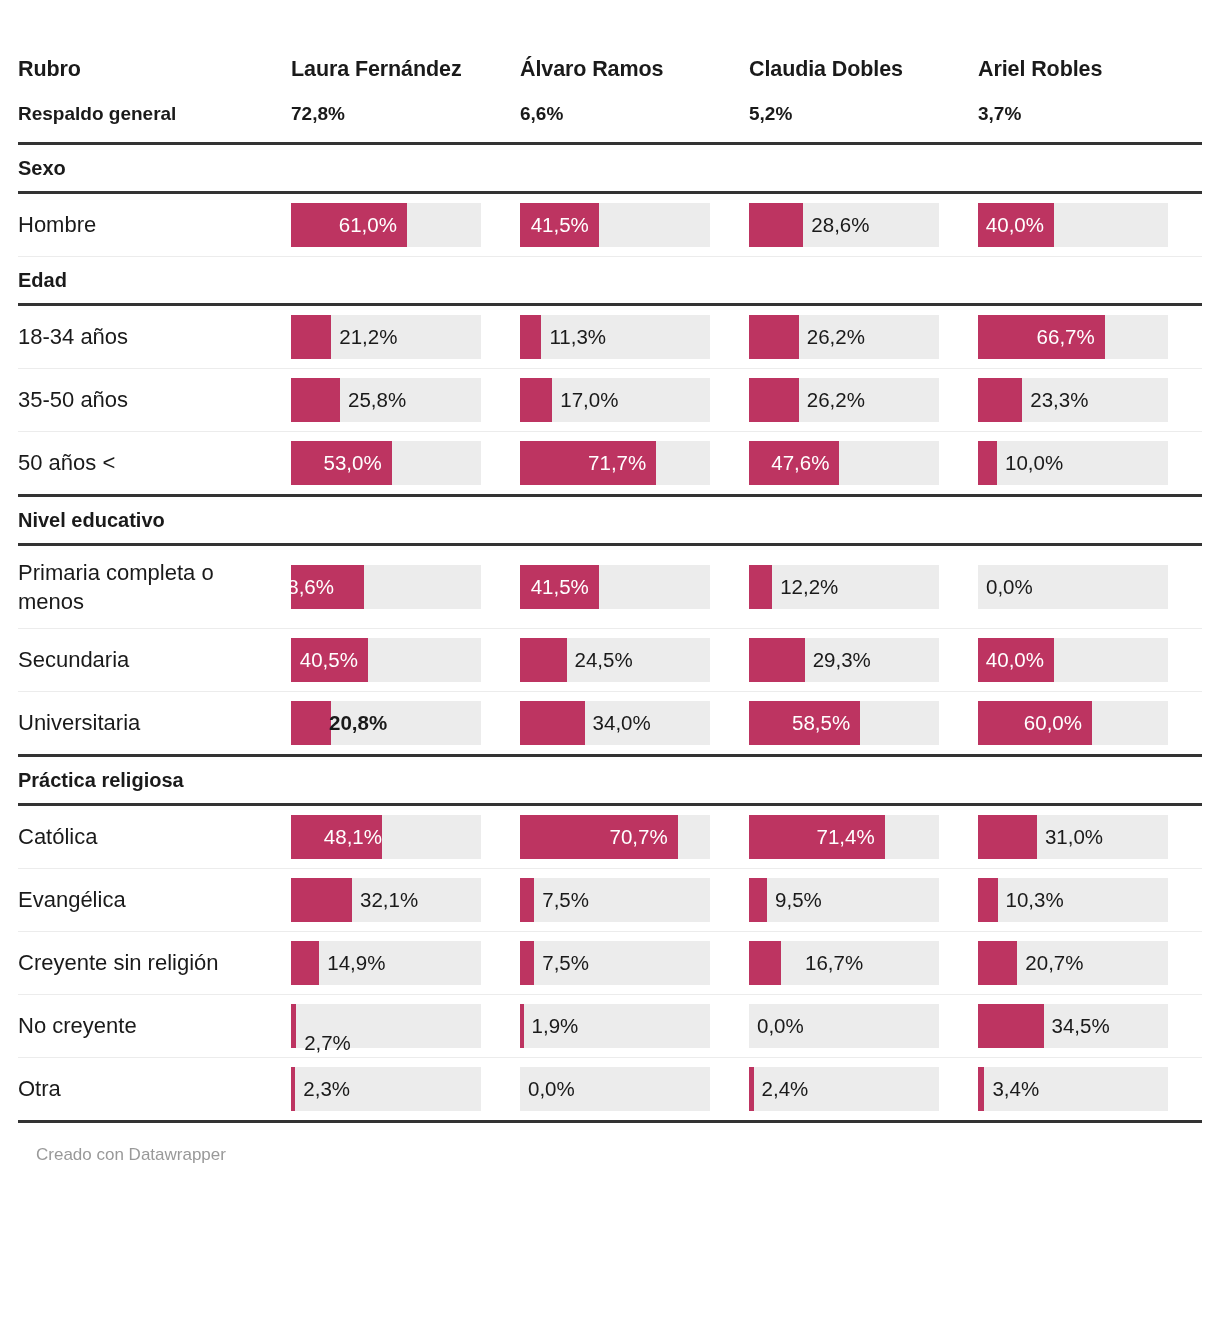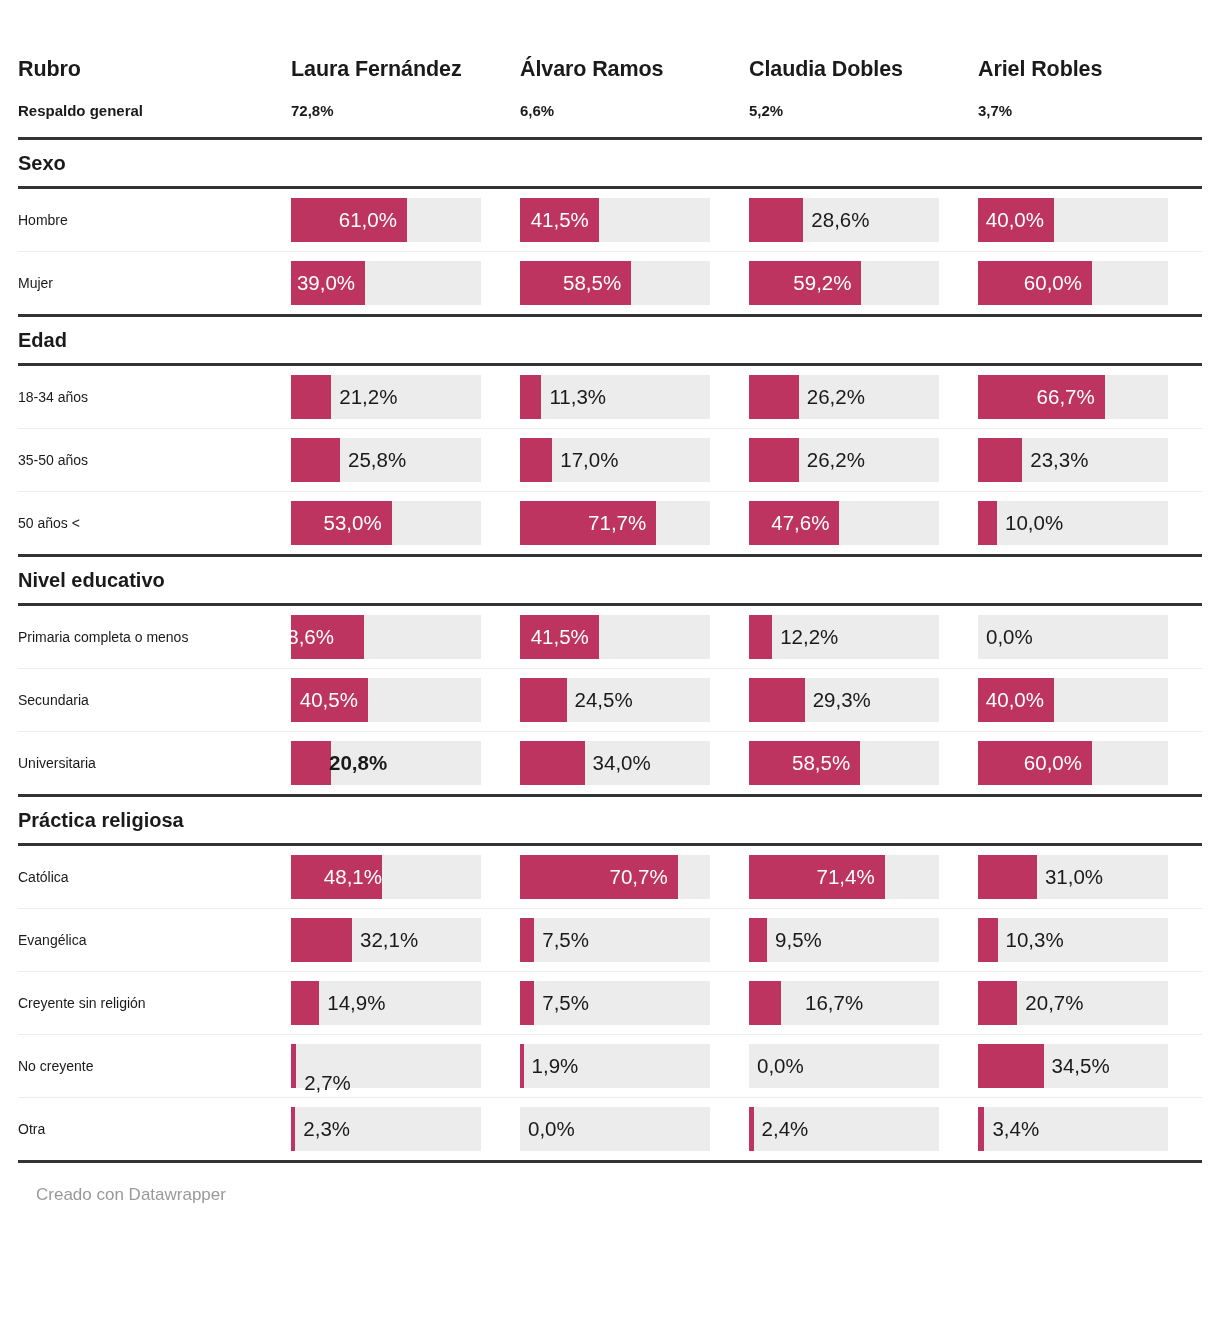--- a/index.html
+++ b/index.html
@@ -40,21 +40,21 @@
     padding: 0 0 10px 0;
     line-height: 1.22;
     letter-spacing: -0.1px;
   }
   thead th.th-label { padding-left: 0; }
   thead th.th-data  { padding-left: 5px; }
   thead tr.head-names th { height: 92px; }
 
   
   tr.summary-row td {
-    font-size: 15px;
+    font-size: 19px;
     font-weight: bold;
     color: #1a1a1a;
     line-height: 1.25;
     padding: 10px 0 16px 0;
     vertical-align: bottom;
   }
   tr.summary-row td.v { padding-left: 5px; }
   tr.summary-row td.lbl { padding-right: 10px; }
 
   
@@ -65,21 +65,21 @@
   tr.group-row td {
     font-size: 20px;
     font-weight: bold;
     color: #1a1a1a;
     padding: 11px 0 11px 0;
     line-height: 1.2;
   }
 
   
   tr.data-row td.lbl {
-    font-size: 14px;
+    font-size: 22px;
     font-weight: normal;
     color: #1a1a1a;
     line-height: 1.32;
     padding: 12px 14px 12px 0;
     vertical-align: middle;
   }
   tr.data-row td.cell {
     padding: 9px 5px 9px 5px;
     vertical-align: middle;
   }
@@ -169,215 +169,188 @@
               <div class="val-out" style="left: 54.34px;">28,6%</div>
             </div>
           </td>
           <td class="cell">
             <div class="track">
               <div class="fill" style="width: 76px;"></div>
               <div class="val-out" style="color: rgb(255, 255, 255); left: 0px; width: 76px; padding-left: 0px; padding-right: 10px; justify-content: flex-end;">40,0%</div>
             </div>
           </td>
         </tr>
+        <tr class="group-row rule-thick">
+          <td colspan="5">Edad</td>
+        </tr>
+        <tr class="data-row rule-thin">
+          <td class="lbl">18-34 años</td>
+          <td class="cell">
+            <div class="track">
+              <div class="fill" style="width: 40.28px;"></div>
+              <div class="val-out" style="left: 40.28px;">21,2%</div>
+            </div>
+          </td>
+          <td class="cell">
+            <div class="track">
+              <div class="fill" style="width: 21.47px;"></div>
+              <div class="val-out" style="left: 21.47px;">11,3%</div>
+            </div>
+          </td>
+          <td class="cell">
+            <div class="track">
+              <div class="fill" style="width: 49.78px;"></div>
+              <div class="val-out" style="left: 49.78px;">26,2%</div>
+            </div>
+          </td>
+          <td class="cell">
+            <div class="track">
+              <div class="fill" style="width: 126.73px;"></div>
+              <div class="val-out" style="color: rgb(255, 255, 255); left: 0px; width: 126.73px; padding-left: 0px; padding-right: 10px; justify-content: flex-end;">66,7%</div>
+            </div>
+          </td>
+        </tr>
+        <tr class="data-row rule-thin">
+          <td class="lbl">35-50 años</td>
+          <td class="cell">
+            <div class="track">
+              <div class="fill" style="width: 49.02px;"></div>
+              <div class="val-out" style="left: 49.02px;">25,8%</div>
+            </div>
+          </td>
+          <td class="cell">
+            <div class="track">
+              <div class="fill" style="width: 32.3px;"></div>
+              <div class="val-out" style="left: 32.3px;">17,0%</div>
+            </div>
+          </td>
+          <td class="cell">
+            <div class="track">
+              <div class="fill" style="width: 49.78px;"></div>
+              <div class="val-out" style="left: 49.78px;">26,2%</div>
+            </div>
+          </td>
+          <td class="cell">
+            <div class="track">
+              <div class="fill" style="width: 44.27px;"></div>
+              <div class="val-out" style="left: 44.27px;">23,3%</div>
+            </div>
+          </td>
+        </tr>
         <tr class="data-row rule-thick">
-          <td class="lbl">Mujer</td>
-          <td class="cell">
-            <div class="track">
-              <div class="fill" style="width: 74.1px;"></div>
-              <div class="val-out" style="color: rgb(255, 255, 255); left: 0px; width: 74.1px; padding-left: 0px; padding-right: 10px; justify-content: flex-end;">39,0%</div>
+          <td class="lbl">50 años &lt;</td>
+          <td class="cell">
+            <div class="track">
+              <div class="fill" style="width: 100.7px;"></div>
+              <div class="val-out" style="color: rgb(255, 255, 255); left: 0px; width: 100.7px; padding-left: 0px; padding-right: 10px; justify-content: flex-end;">53,0%</div>
+            </div>
+          </td>
+          <td class="cell">
+            <div class="track">
+              <div class="fill" style="width: 136.23px;"></div>
+              <div class="val-out" style="color: rgb(255, 255, 255); left: 0px; width: 136.23px; padding-left: 0px; padding-right: 10px; justify-content: flex-end;">71,7%</div>
+            </div>
+          </td>
+          <td class="cell">
+            <div class="track">
+              <div class="fill" style="width: 90.44px;"></div>
+              <div class="val-out" style="color: rgb(255, 255, 255); left: 0px; width: 90.44px; padding-left: 0px; padding-right: 10px; justify-content: flex-end;">47,6%</div>
+            </div>
+          </td>
+          <td class="cell">
+            <div class="track">
+              <div class="fill" style="width: 19px;"></div>
+              <div class="val-out" style="left: 19px;">10,0%</div>
+            </div>
+          </td>
+        </tr>
+        <tr class="group-row rule-thick">
+          <td colspan="5">Nivel educativo</td>
+        </tr>
+        <tr class="data-row rule-thin">
+          <td class="lbl">Primaria completa o menos</td>
+          <td class="cell">
+            <div class="track">
+              <div class="fill" style="width: 73.34px;"></div>
+              <div class="val-out" style="color: rgb(255, 255, 255); left: 0px; width: 53px; padding-left: 0px; padding-right: 10px; justify-content: flex-end;">38,6%</div>
+            </div>
+          </td>
+          <td class="cell">
+            <div class="track">
+              <div class="fill" style="width: 78.85px;"></div>
+              <div class="val-out" style="color: rgb(255, 255, 255); left: 0px; width: 78.85px; padding-left: 0px; padding-right: 10px; justify-content: flex-end;">41,5%</div>
+            </div>
+          </td>
+          <td class="cell">
+            <div class="track">
+              <div class="fill" style="width: 23.18px;"></div>
+              <div class="val-out" style="left: 23.18px;">12,2%</div>
+            </div>
+          </td>
+          <td class="cell">
+            <div class="track">
+              <div class="val-out" style="left: 0px;">0,0%</div>
+            </div>
+          </td>
+        </tr>
+        <tr class="data-row rule-thin">
+          <td class="lbl">Secundaria</td>
+          <td class="cell">
+            <div class="track">
+              <div class="fill" style="width: 76.95px;"></div>
+              <div class="val-out" style="color: rgb(255, 255, 255); left: 0px; width: 76.95px; padding-left: 0px; padding-right: 10px; justify-content: flex-end;">40,5%</div>
+            </div>
+          </td>
+          <td class="cell">
+            <div class="track">
+              <div class="fill" style="width: 46.55px;"></div>
+              <div class="val-out" style="left: 46.55px;">24,5%</div>
+            </div>
+          </td>
+          <td class="cell">
+            <div class="track">
+              <div class="fill" style="width: 55.67px;"></div>
+              <div class="val-out" style="left: 55.67px;">29,3%</div>
+            </div>
+          </td>
+          <td class="cell">
+            <div class="track">
+              <div class="fill" style="width: 76px;"></div>
+              <div class="val-out" style="color: rgb(255, 255, 255); left: 0px; width: 76px; padding-left: 0px; padding-right: 10px; justify-content: flex-end;">40,0%</div>
+            </div>
+          </td>
+        </tr>
+        <tr class="data-row rule-thick">
+          <td class="lbl">Universitaria</td>
+          <td class="cell">
+            <div class="track">
+              <div class="fill" style="width: 39.52px;"></div>
+              <div class="val-out" style="left: 30px; font-weight: bold;">20,8%</div>
+            </div>
+          </td>
+          <td class="cell">
+            <div class="track">
+              <div class="fill" style="width: 64.6px;"></div>
+              <div class="val-out" style="left: 64.6px;">34,0%</div>
             </div>
           </td>
           <td class="cell">
             <div class="track">
               <div class="fill" style="width: 111.15px;"></div>
               <div class="val-out" style="color: rgb(255, 255, 255); left: 0px; width: 111.15px; padding-left: 0px; padding-right: 10px; justify-content: flex-end;">58,5%</div>
             </div>
           </td>
           <td class="cell">
             <div class="track">
-              <div class="fill" style="width: 112.48px;"></div>
-              <div class="val-out" style="color: rgb(255, 255, 255); left: 0px; width: 112.48px; padding-left: 0px; padding-right: 10px; justify-content: flex-end;">59,2%</div>
-            </div>
-          </td>
-          <td class="cell">
-            <div class="track">
               <div class="fill" style="width: 114px;"></div>
               <div class="val-out" style="color: rgb(255, 255, 255); left: 0px; width: 114px; padding-left: 0px; padding-right: 10px; justify-content: flex-end;">60,0%</div>
             </div>
           </td>
         </tr>
         <tr class="group-row rule-thick">
-          <td colspan="5">Edad</td>
-        </tr>
-        <tr class="data-row rule-thin">
-          <td class="lbl">18-34 años</td>
-          <td class="cell">
-            <div class="track">
-              <div class="fill" style="width: 40.28px;"></div>
-              <div class="val-out" style="left: 40.28px;">21,2%</div>
-            </div>
-          </td>
-          <td class="cell">
-            <div class="track">
-              <div class="fill" style="width: 21.47px;"></div>
-              <div class="val-out" style="left: 21.47px;">11,3%</div>
-            </div>
-          </td>
-          <td class="cell">
-            <div class="track">
-              <div class="fill" style="width: 49.78px;"></div>
-              <div class="val-out" style="left: 49.78px;">26,2%</div>
-            </div>
-          </td>
-          <td class="cell">
-            <div class="track">
-              <div class="fill" style="width: 126.73px;"></div>
-              <div class="val-out" style="color: rgb(255, 255, 255); left: 0px; width: 126.73px; padding-left: 0px; padding-right: 10px; justify-content: flex-end;">66,7%</div>
-            </div>
-          </td>
-        </tr>
-        <tr class="data-row rule-thin">
-          <td class="lbl">35-50 años</td>
-          <td class="cell">
-            <div class="track">
-              <div class="fill" style="width: 49.02px;"></div>
-              <div class="val-out" style="left: 49.02px;">25,8%</div>
-            </div>
-          </td>
-          <td class="cell">
-            <div class="track">
-              <div class="fill" style="width: 32.3px;"></div>
-              <div class="val-out" style="left: 32.3px;">17,0%</div>
-            </div>
-          </td>
-          <td class="cell">
-            <div class="track">
-              <div class="fill" style="width: 49.78px;"></div>
-              <div class="val-out" style="left: 49.78px;">26,2%</div>
-            </div>
-          </td>
-          <td class="cell">
-            <div class="track">
-              <div class="fill" style="width: 44.27px;"></div>
-              <div class="val-out" style="left: 44.27px;">23,3%</div>
-            </div>
-          </td>
-        </tr>
-        <tr class="data-row rule-thick">
-          <td class="lbl">50 años &lt;</td>
-          <td class="cell">
-            <div class="track">
-              <div class="fill" style="width: 100.7px;"></div>
-              <div class="val-out" style="color: rgb(255, 255, 255); left: 0px; width: 100.7px; padding-left: 0px; padding-right: 10px; justify-content: flex-end;">53,0%</div>
-            </div>
-          </td>
-          <td class="cell">
-            <div class="track">
-              <div class="fill" style="width: 136.23px;"></div>
-              <div class="val-out" style="color: rgb(255, 255, 255); left: 0px; width: 136.23px; padding-left: 0px; padding-right: 10px; justify-content: flex-end;">71,7%</div>
-            </div>
-          </td>
-          <td class="cell">
-            <div class="track">
-              <div class="fill" style="width: 90.44px;"></div>
-              <div class="val-out" style="color: rgb(255, 255, 255); left: 0px; width: 90.44px; padding-left: 0px; padding-right: 10px; justify-content: flex-end;">47,6%</div>
-            </div>
-          </td>
-          <td class="cell">
-            <div class="track">
-              <div class="fill" style="width: 19px;"></div>
-              <div class="val-out" style="left: 19px;">10,0%</div>
-            </div>
-          </td>
-        </tr>
-        <tr class="group-row rule-thick">
-          <td colspan="5">Nivel educativo</td>
-        </tr>
-        <tr class="data-row rule-thin">
-          <td class="lbl">Primaria completa o menos</td>
-          <td class="cell">
-            <div class="track">
-              <div class="fill" style="width: 73.34px;"></div>
-              <div class="val-out" style="color: rgb(255, 255, 255); left: 0px; width: 53px; padding-left: 0px; padding-right: 10px; justify-content: flex-end;">38,6%</div>
-            </div>
-          </td>
-          <td class="cell">
-            <div class="track">
-              <div class="fill" style="width: 78.85px;"></div>
-              <div class="val-out" style="color: rgb(255, 255, 255); left: 0px; width: 78.85px; padding-left: 0px; padding-right: 10px; justify-content: flex-end;">41,5%</div>
-            </div>
-          </td>
-          <td class="cell">
-            <div class="track">
-              <div class="fill" style="width: 23.18px;"></div>
-              <div class="val-out" style="left: 23.18px;">12,2%</div>
-            </div>
-          </td>
-          <td class="cell">
-            <div class="track">
-              <div class="val-out" style="left: 0px;">0,0%</div>
-            </div>
-          </td>
-        </tr>
-        <tr class="data-row rule-thin">
-          <td class="lbl">Secundaria</td>
-          <td class="cell">
-            <div class="track">
-              <div class="fill" style="width: 76.95px;"></div>
-              <div class="val-out" style="color: rgb(255, 255, 255); left: 0px; width: 76.95px; padding-left: 0px; padding-right: 10px; justify-content: flex-end;">40,5%</div>
-            </div>
-          </td>
-          <td class="cell">
-            <div class="track">
-              <div class="fill" style="width: 46.55px;"></div>
-              <div class="val-out" style="left: 46.55px;">24,5%</div>
-            </div>
-          </td>
-          <td class="cell">
-            <div class="track">
-              <div class="fill" style="width: 55.67px;"></div>
-              <div class="val-out" style="left: 55.67px;">29,3%</div>
-            </div>
-          </td>
-          <td class="cell">
-            <div class="track">
-              <div class="fill" style="width: 76px;"></div>
-              <div class="val-out" style="color: rgb(255, 255, 255); left: 0px; width: 76px; padding-left: 0px; padding-right: 10px; justify-content: flex-end;">40,0%</div>
-            </div>
-          </td>
-        </tr>
-        <tr class="data-row rule-thick">
-          <td class="lbl">Universitaria</td>
-          <td class="cell">
-            <div class="track">
-              <div class="fill" style="width: 39.52px;"></div>
-              <div class="val-out" style="left: 30px; font-weight: bold;">20,8%</div>
-            </div>
-          </td>
-          <td class="cell">
-            <div class="track">
-              <div class="fill" style="width: 64.6px;"></div>
-              <div class="val-out" style="left: 64.6px;">34,0%</div>
-            </div>
-          </td>
-          <td class="cell">
-            <div class="track">
-              <div class="fill" style="width: 111.15px;"></div>
-              <div class="val-out" style="color: rgb(255, 255, 255); left: 0px; width: 111.15px; padding-left: 0px; padding-right: 10px; justify-content: flex-end;">58,5%</div>
-            </div>
-          </td>
-          <td class="cell">
-            <div class="track">
-              <div class="fill" style="width: 114px;"></div>
-              <div class="val-out" style="color: rgb(255, 255, 255); left: 0px; width: 114px; padding-left: 0px; padding-right: 10px; justify-content: flex-end;">60,0%</div>
-            </div>
-          </td>
-        </tr>
-        <tr class="group-row rule-thick">
           <td colspan="5">Práctica religiosa</td>
         </tr>
         <tr class="data-row rule-thin">
           <td class="lbl">Católica</td>
           <td class="cell">
             <div class="track">
               <div class="fill" style="width: 91.39px;"></div>
               <div class="val-out" style="color: rgb(255, 255, 255); left: 0px; width: 101px; padding-left: 0px; padding-right: 10px; justify-content: flex-end;">48,1%</div>
             </div>
           </td>

